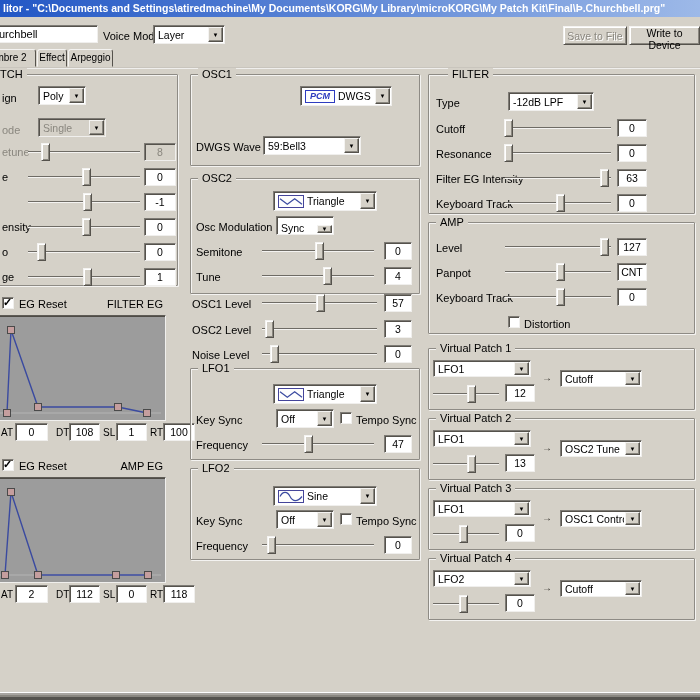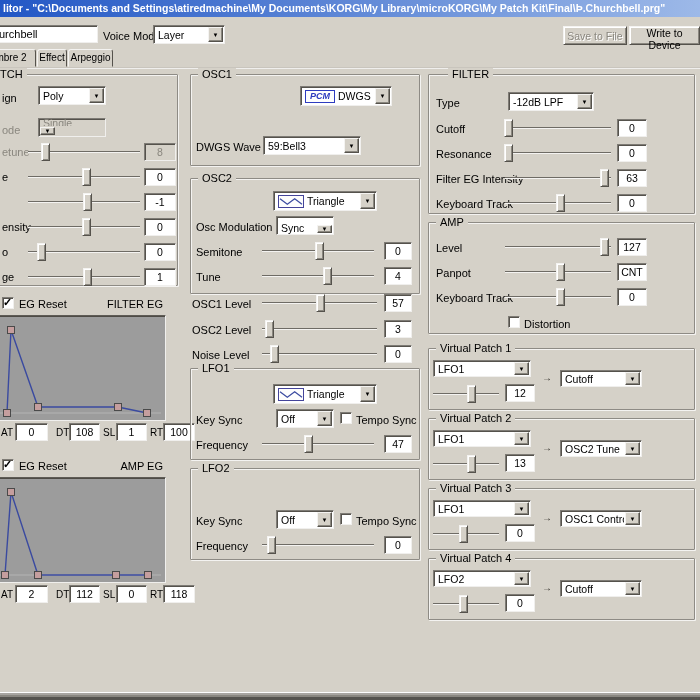--- a/index.html
+++ b/index.html
@@ -23,21 +23,21 @@
          padding:0 0 0 4px;outline:none;}
   .combo{position:absolute;display:flex;align-items:stretch;background:#fff;
          border:1px solid;border-color:#7e7b75 #f0efed #f0efed #7e7b75;
          box-shadow:inset 1px 1px 0 #55524c;box-sizing:border-box;}
   .combo .cfield{flex:1;display:flex;align-items:center;gap:3px;padding:0 2px 0 4px;
                  white-space:nowrap;overflow:hidden;font-size:10.5px;}
   .combo .cbtn{width:15px;margin:1px;background:#d5d1c8;border:1px solid;
                border-color:#f4f3f1 #55524c #55524c #f4f3f1;box-shadow:inset -1px -1px 0 #8a877f;
                display:flex;align-items:center;justify-content:center;
                font-size:6px;color:#000;box-sizing:border-box;}
-  .combo.disabled{background:#d5d1c8;color:#8a877f;flex-direction:column;}
+  .combo.disabled{background:#d5d1c8;color:#8a877f;}
   .slider{position:absolute;height:18px;}
   .slider .track{position:absolute;left:0;right:0;top:8px;height:1px;background:#6e6b65;
                  border-bottom:1px solid #f4f3f1;}
   .slider .thumb{position:absolute;top:0;width:9px;height:18px;margin-left:-4px;
                  background:#d5d1c8;border:1px solid;border-color:#f4f3f1 #55524c #55524c #f4f3f1;
                  box-shadow:inset 1px 1px 0 #fff, inset -1px -1px 0 #8a877f;box-sizing:border-box;}
   .vbox{position:absolute;height:18px;background:#fff;border:1px solid;
         border-color:#7e7b75 #f0efed #f0efed #7e7b75;box-shadow:inset 1px 1px 0 #55524c;
         text-align:center;line-height:17px;font-size:10.5px;box-sizing:border-box;}
   .vbox.disabled{background:#d5d1c8;color:#8a877f;}
@@ -86,21 +86,21 @@
 
   <div class="tab" style="left:-22px;width:58px;">Timbre 2</div>
   <div class="tab" style="left:37px;width:30px;">Effect</div>
   <div class="tab" style="left:68px;width:45px;">Arpeggio</div>
   <div class="tabline"></div>
 
   <div class="group" style="left:-12px;top:74px;width:190px;height:212px;"></div>
   <span class="legend" style="left:-4px;top:68px;">TCH</span>
 
   <span class="lbl" style="left:2px;top:92px;">ign</span>
-  <div class="combo" style="left:38px;top:86px;width:68px;height:19px;">
+  <div class="combo" style="left:38px;top:86px;width:48px;height:19px;">
     <span class="cfield">Poly</span>
     <span class="cbtn">▼</span>
   </div>
 
   <span class="lbl dis" style="left:2px;top:124px;">ode</span>
   <div class="combo disabled" style="left:38px;top:118px;width:68px;height:19px;">
     <span class="cfield">Single</span>
     <span class="cbtn">▼</span>
   </div>
 
@@ -292,20 +292,31 @@
   <span class="lbl" style="left:356px;top:414px;">Tempo Sync</span>
   <span class="lbl" style="left:196px;top:439px;">Frequency</span>
   <div class="slider" style="left:262px;top:435px;width:112px;">
     <div class="track"></div>
       <div class="thumb" style="left:41%;"></div>
   </div>
   <div class="vbox" style="left:384px;top:435px;width:28px;">47</div>
 
   <div class="group" style="left:190px;top:468px;width:230px;height:92px;"></div>
   <span class="legend" style="left:198px;top:462px;">LFO2</span>
+  <div class="combo" style="left:273px;top:486px;width:104px;height:20px;">
+    <span class="cfield">
+      <span class="waveicon">
+        <svg viewBox="0 0 26 12" width="24" height="11">
+            <path d="M1,6 C4,0 9,0 12,6 S20,12 25,6" fill="none" stroke="#3a4aa0" stroke-width="1.3"></path>
+          </svg>
+      </span>
+      <span>Sine</span>
+    </span>
+    <span class="cbtn">▼</span>
+  </div>
   <span class="lbl" style="left:196px;top:515px;">Key Sync</span>
   <div class="combo" style="left:276px;top:510px;width:58px;height:19px;">
     <span class="cfield">Off</span>
     <span class="cbtn">▼</span>
   </div>
   <div class="cb" style="left:340px;top:513px;"></div>
   <span class="lbl" style="left:356px;top:515px;">Tempo Sync</span>
   <span class="lbl" style="left:196px;top:540px;">Frequency</span>
   <div class="slider" style="left:262px;top:536px;width:112px;">
     <div class="track"></div>

